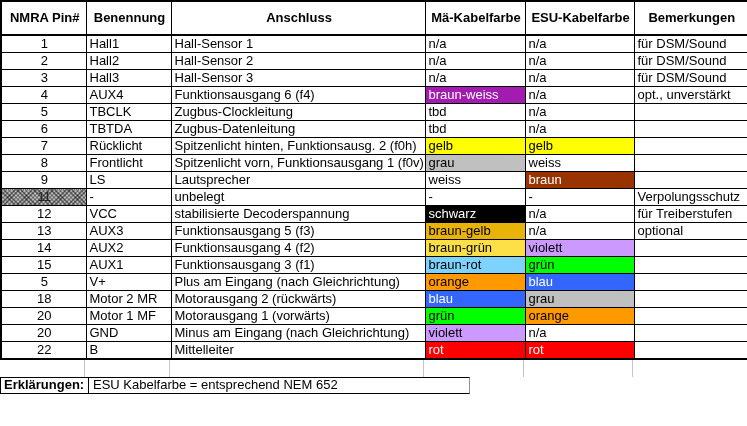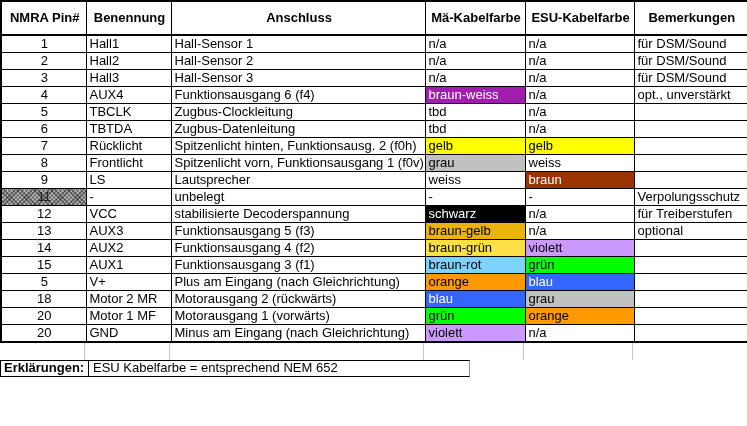--- a/index.html
+++ b/index.html
@@ -228,20 +228,28 @@
   <tr>
     <td class="c-pin">20</td>
     <td>GND</td>
     <td>Minus am Eingang (nach Gleichrichtung)</td>
     <td style="background-color: rgb(204, 153, 255);">violett</td>
     <td>n/a</td>
     <td></td>
   </tr>
 
 
+  <tr>
+    <td class="c-pin">22</td>
+    <td>B</td>
+    <td>Mittelleiter</td>
+    <td style="background-color: rgb(255, 0, 0); color: rgb(255, 255, 255);">rot</td>
+    <td style="background-color: rgb(255, 0, 0); color: rgb(255, 255, 255);">rot</td>
+    <td></td>
+  </tr>
 </tbody>
 </table>
 
 <div class="gap-row">
   <div class="gap-cell" style="width:85px"></div>
   <div class="gap-cell" style="width:85px"></div>
   <div class="gap-cell" style="width:254px"></div>
   <div class="gap-cell" style="width:100px"></div>
   <div class="gap-cell" style="width:109px"></div>
   <div class="gap-cell" style="width:114px"></div>

